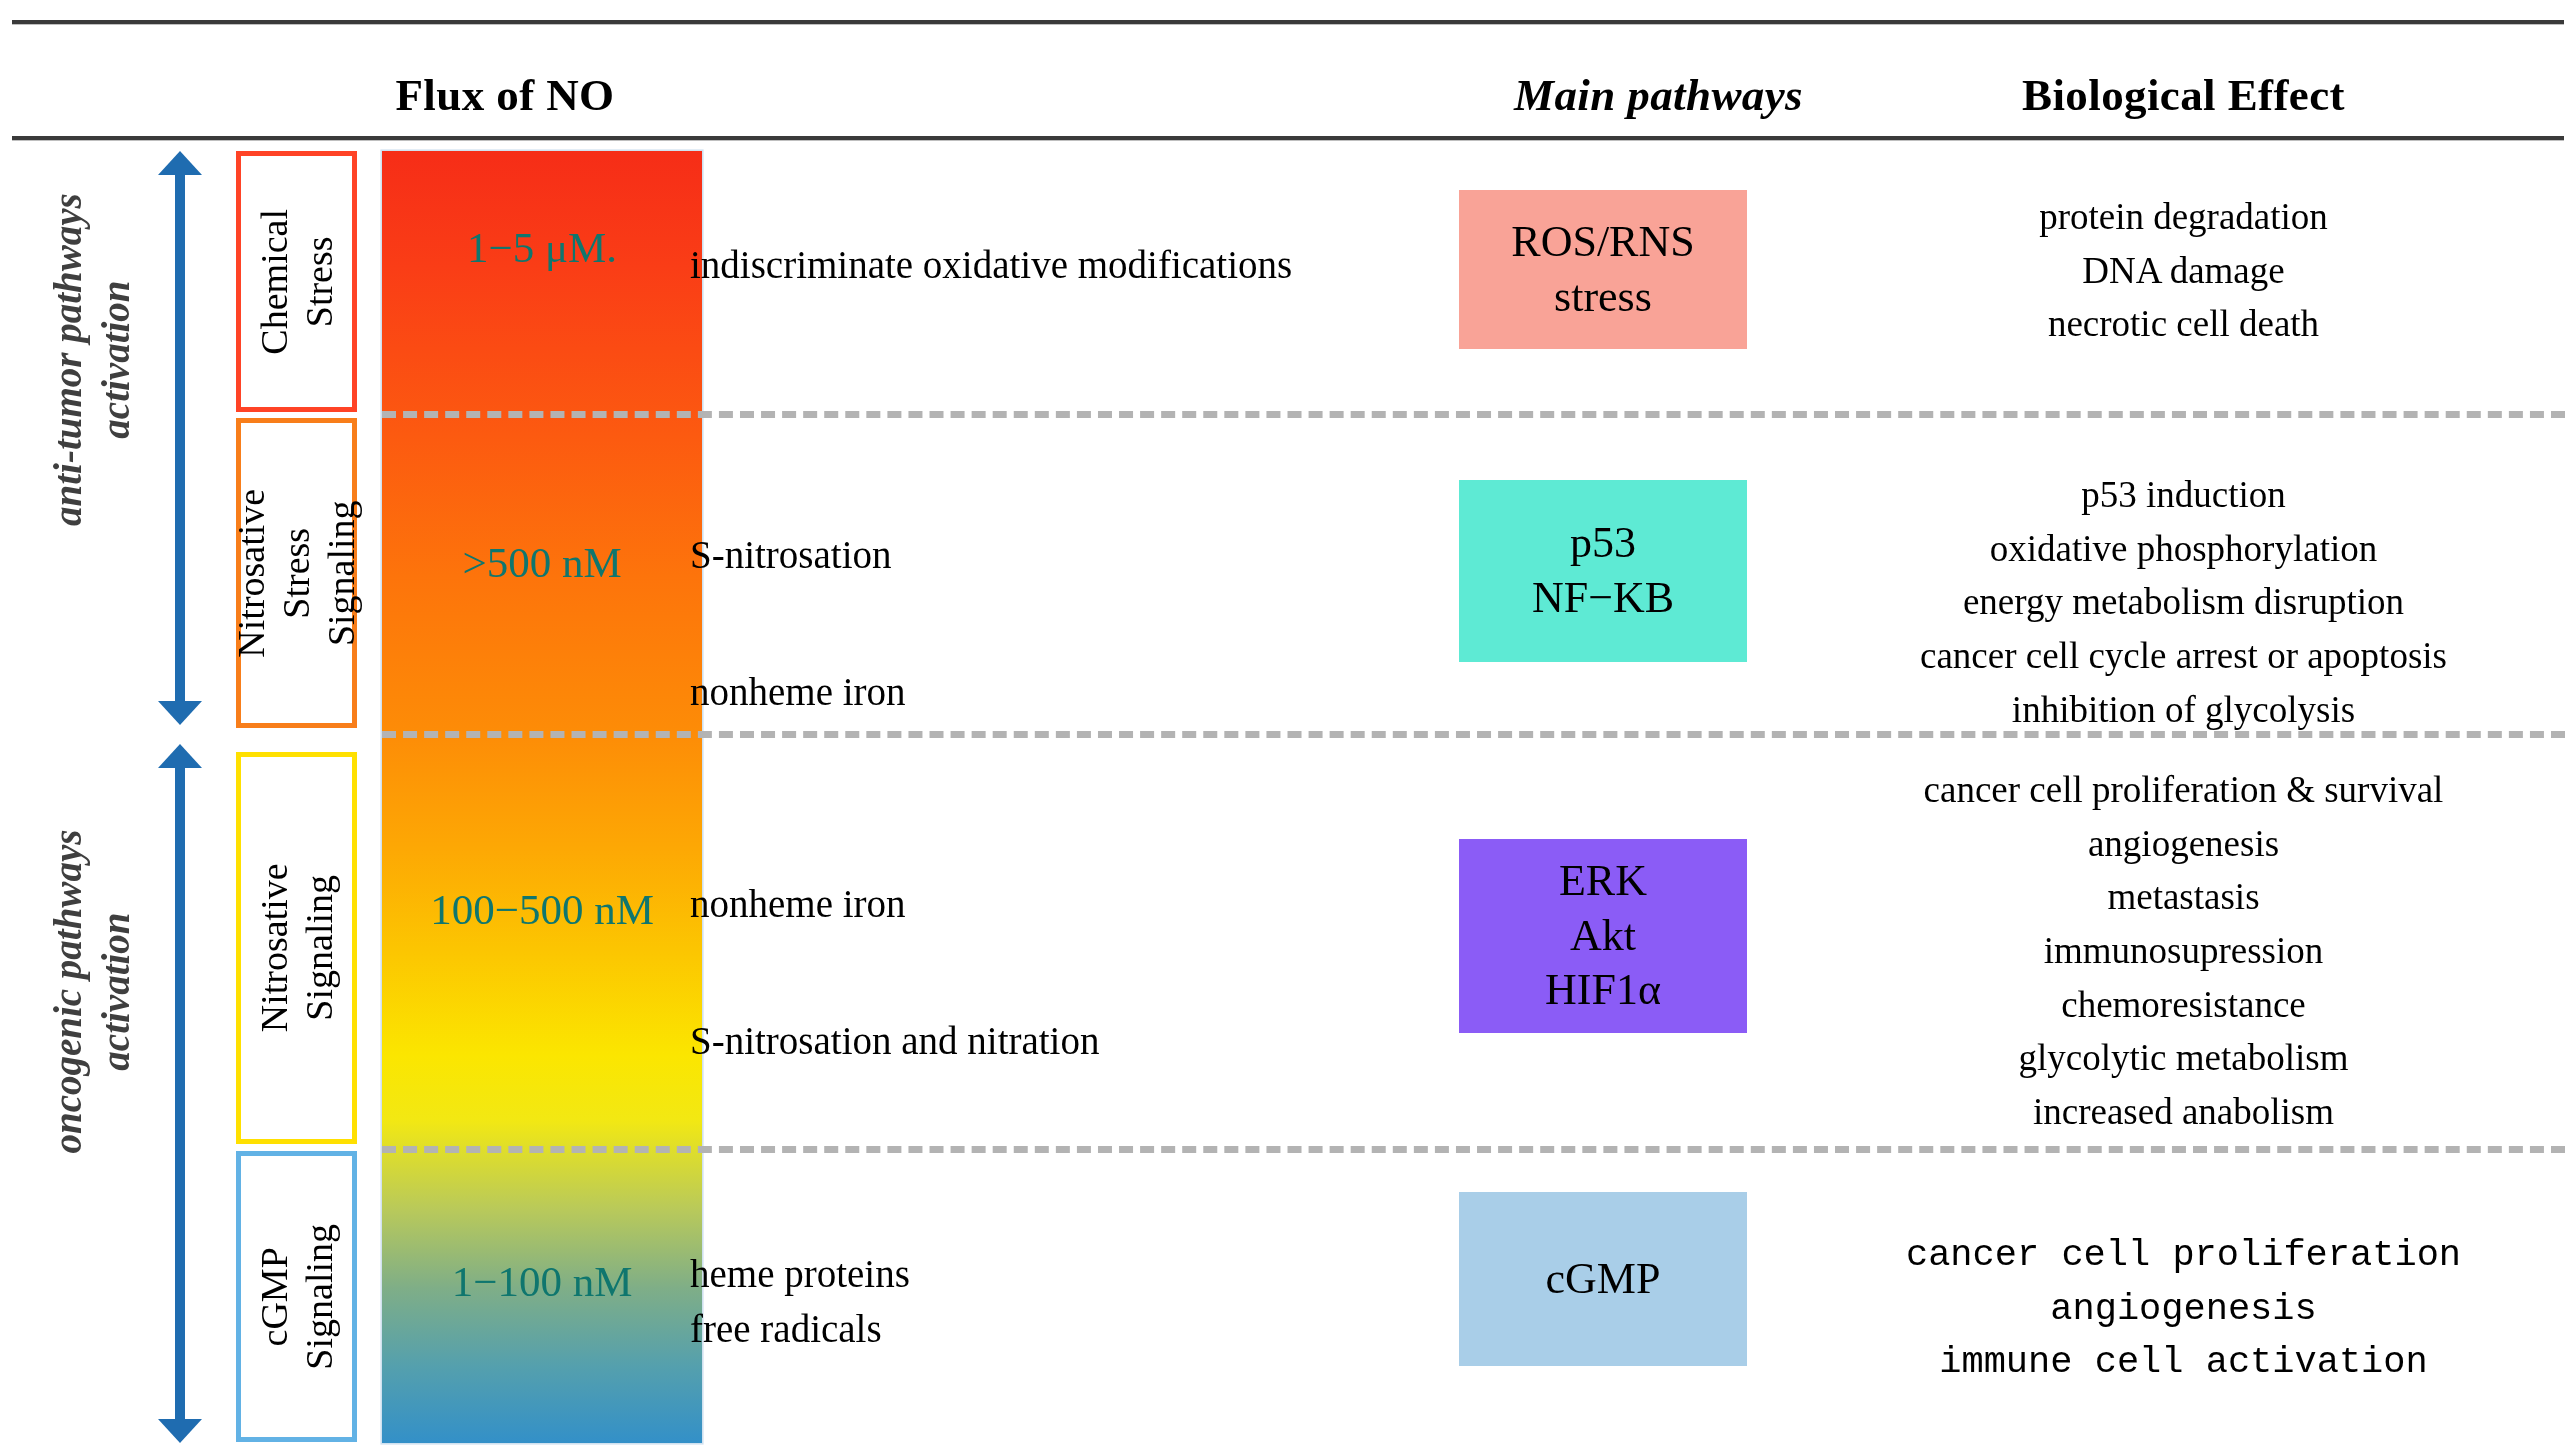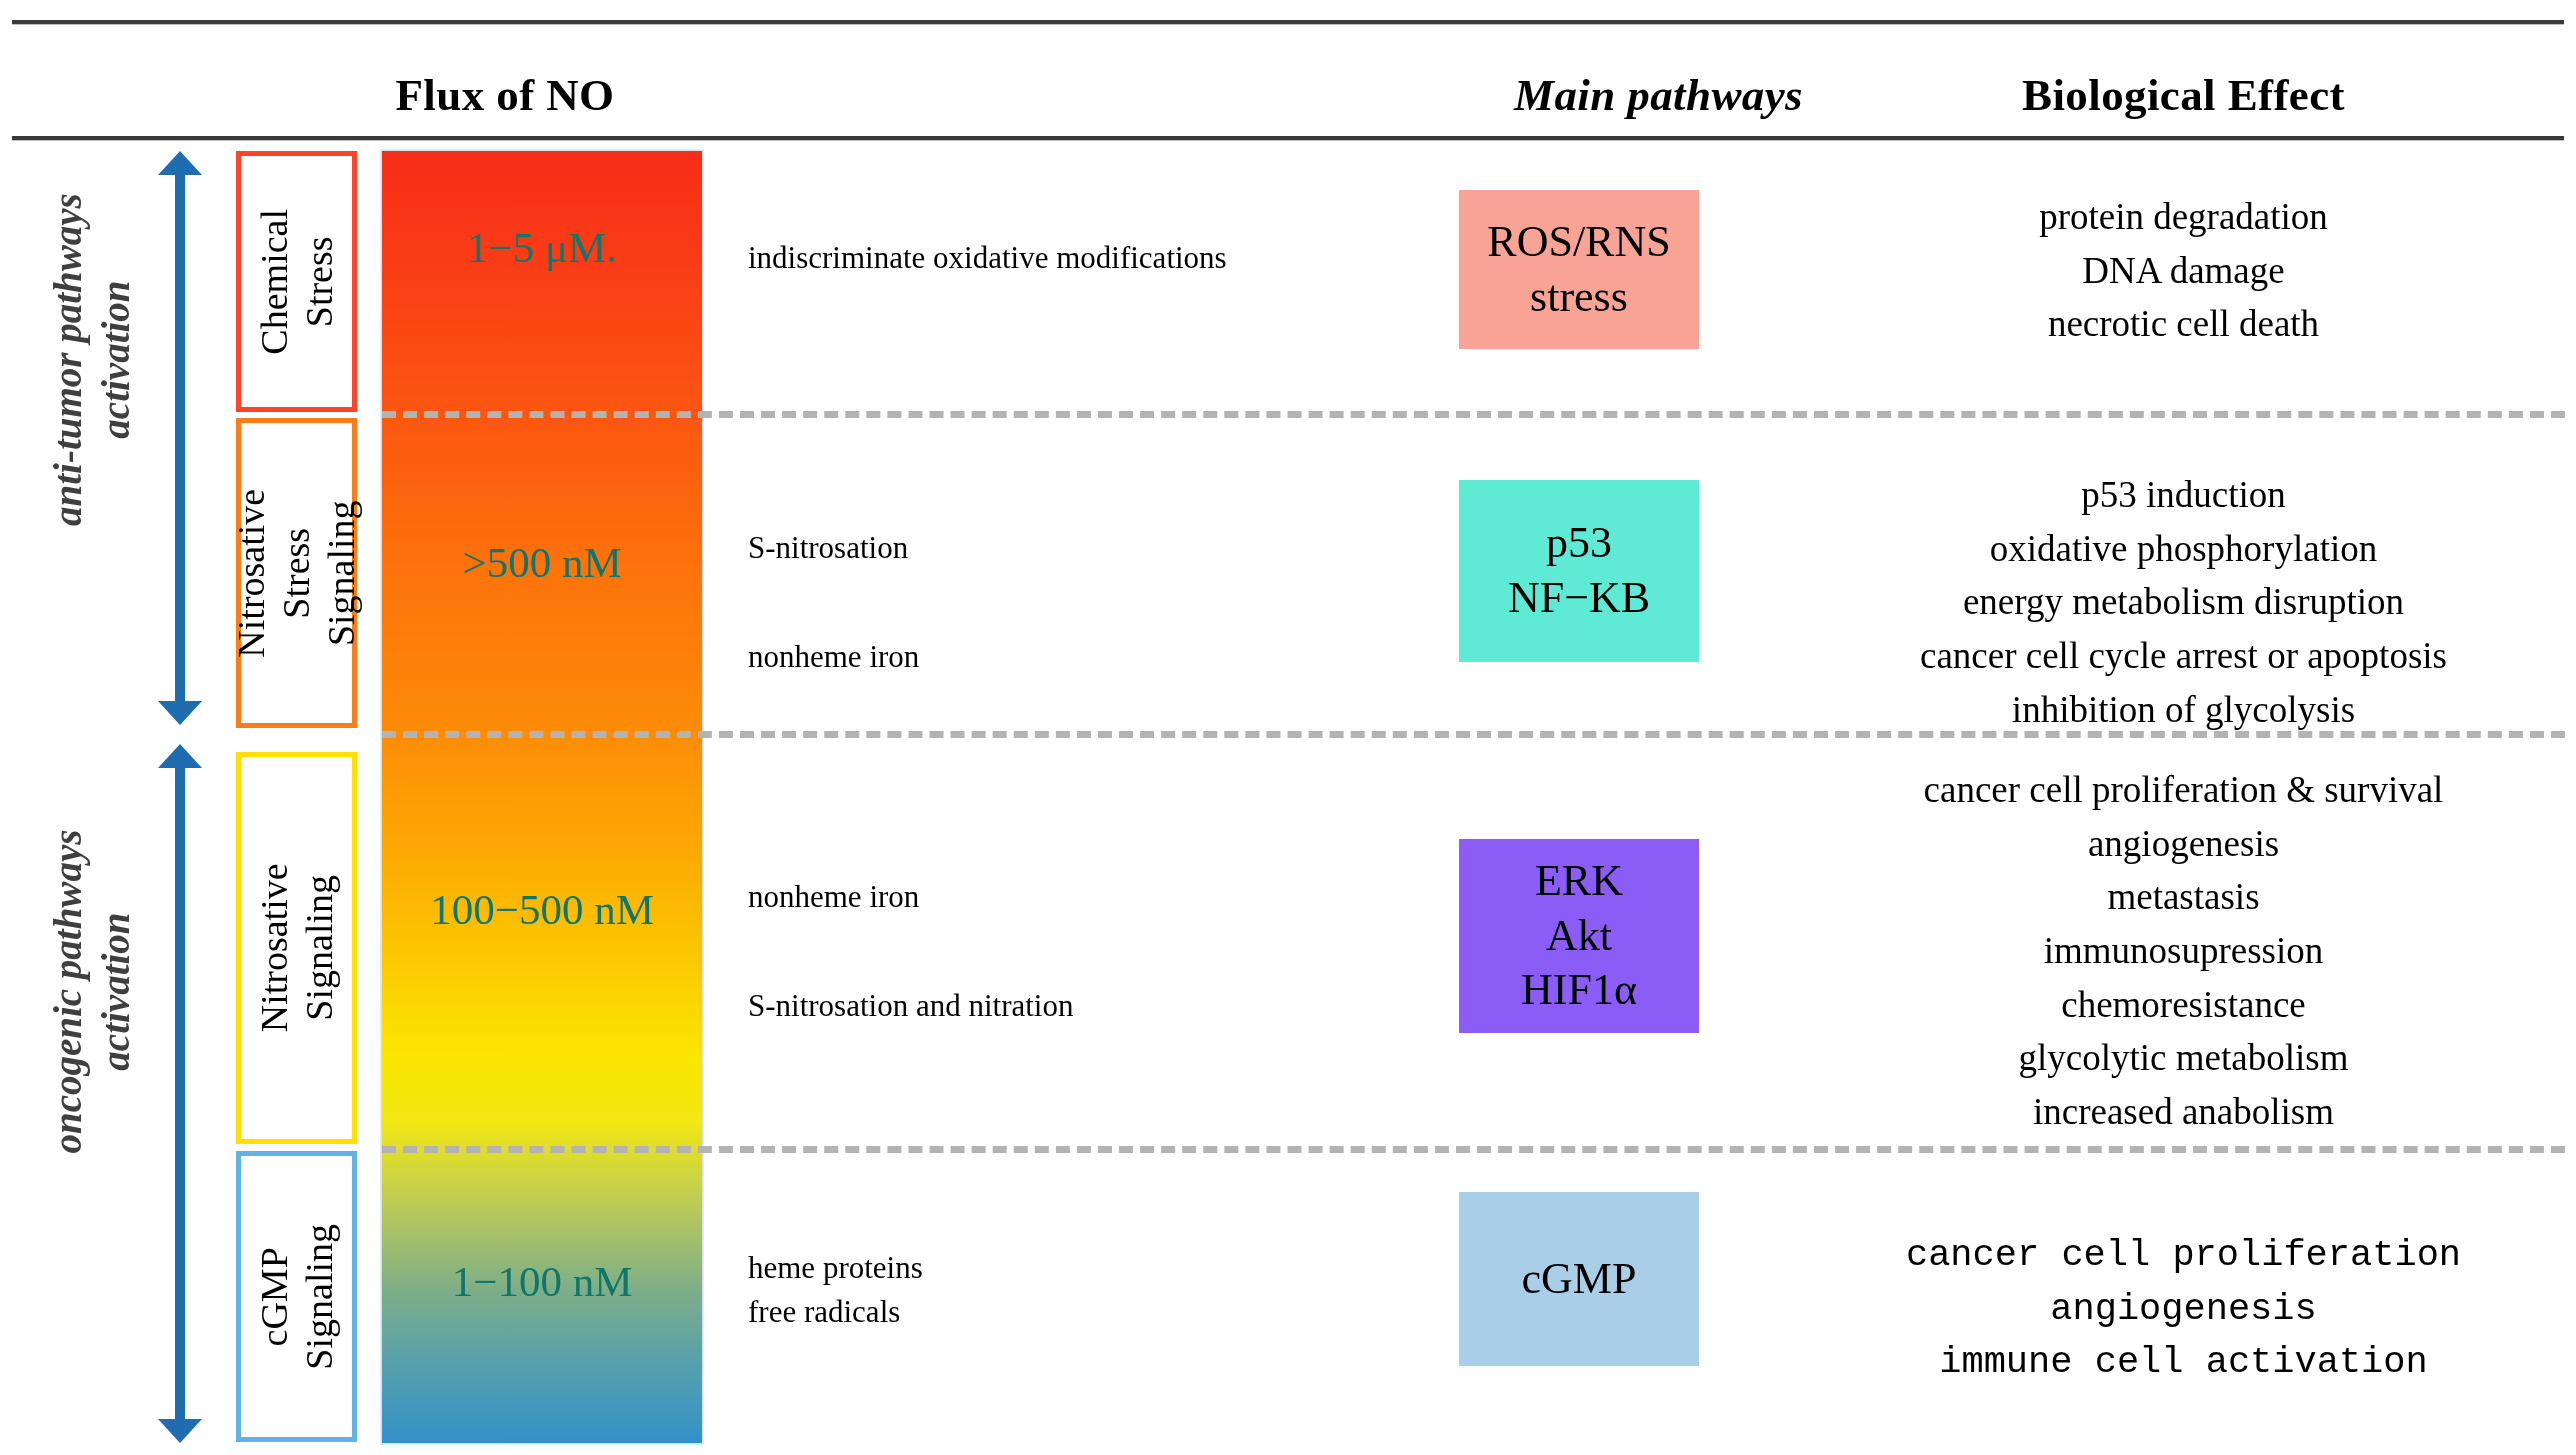--- a/index.html
+++ b/index.html
@@ -78,28 +78,28 @@
   #conc-4{top:1257px;}
 
   
   .dash{position:absolute;left:382px;width:2183px;height:0;
         border-top:7.4px dashed #b3b3b3;}
   #dash1{top:411px;}
   #dash2{top:731px;}
   #dash3{top:1146px;}
 
   
-  .mech{position:absolute;left:748px;font-size:31px;line-height:1.75;white-space:pre-line;}
+  .mech{position:absolute;left:690px;font-size:39px;line-height:1.75;white-space:pre-line;}
   #mech-1{top:231px;}
   #mech-2{top:521px;}
   #mech-3{top:870px;}
   #mech-4{top:1246px;line-height:1.42;}
 
   
-  .path-box{position:absolute;left:1459px;width:240px;
+  .path-box{position:absolute;left:1459px;width:288px;
             display:flex;align-items:center;justify-content:center;
             font-size:44px;line-height:1.24;text-align:center;white-space:pre-line;}
   #path-ros{top:190px;height:159px;background:#F9A397;}
   #path-p53{top:480px;height:182px;background:#5eead4;}
   #path-erk{top:839px;height:194px;background:#8b5cf6;}
   #path-cgmp{top:1192px;height:174px;background:#A9CEE8;}
 
   
   .bio{position:absolute;left:1802px;width:763px;text-align:center;
        font-size:37px;line-height:1.45;white-space:pre-line;}

